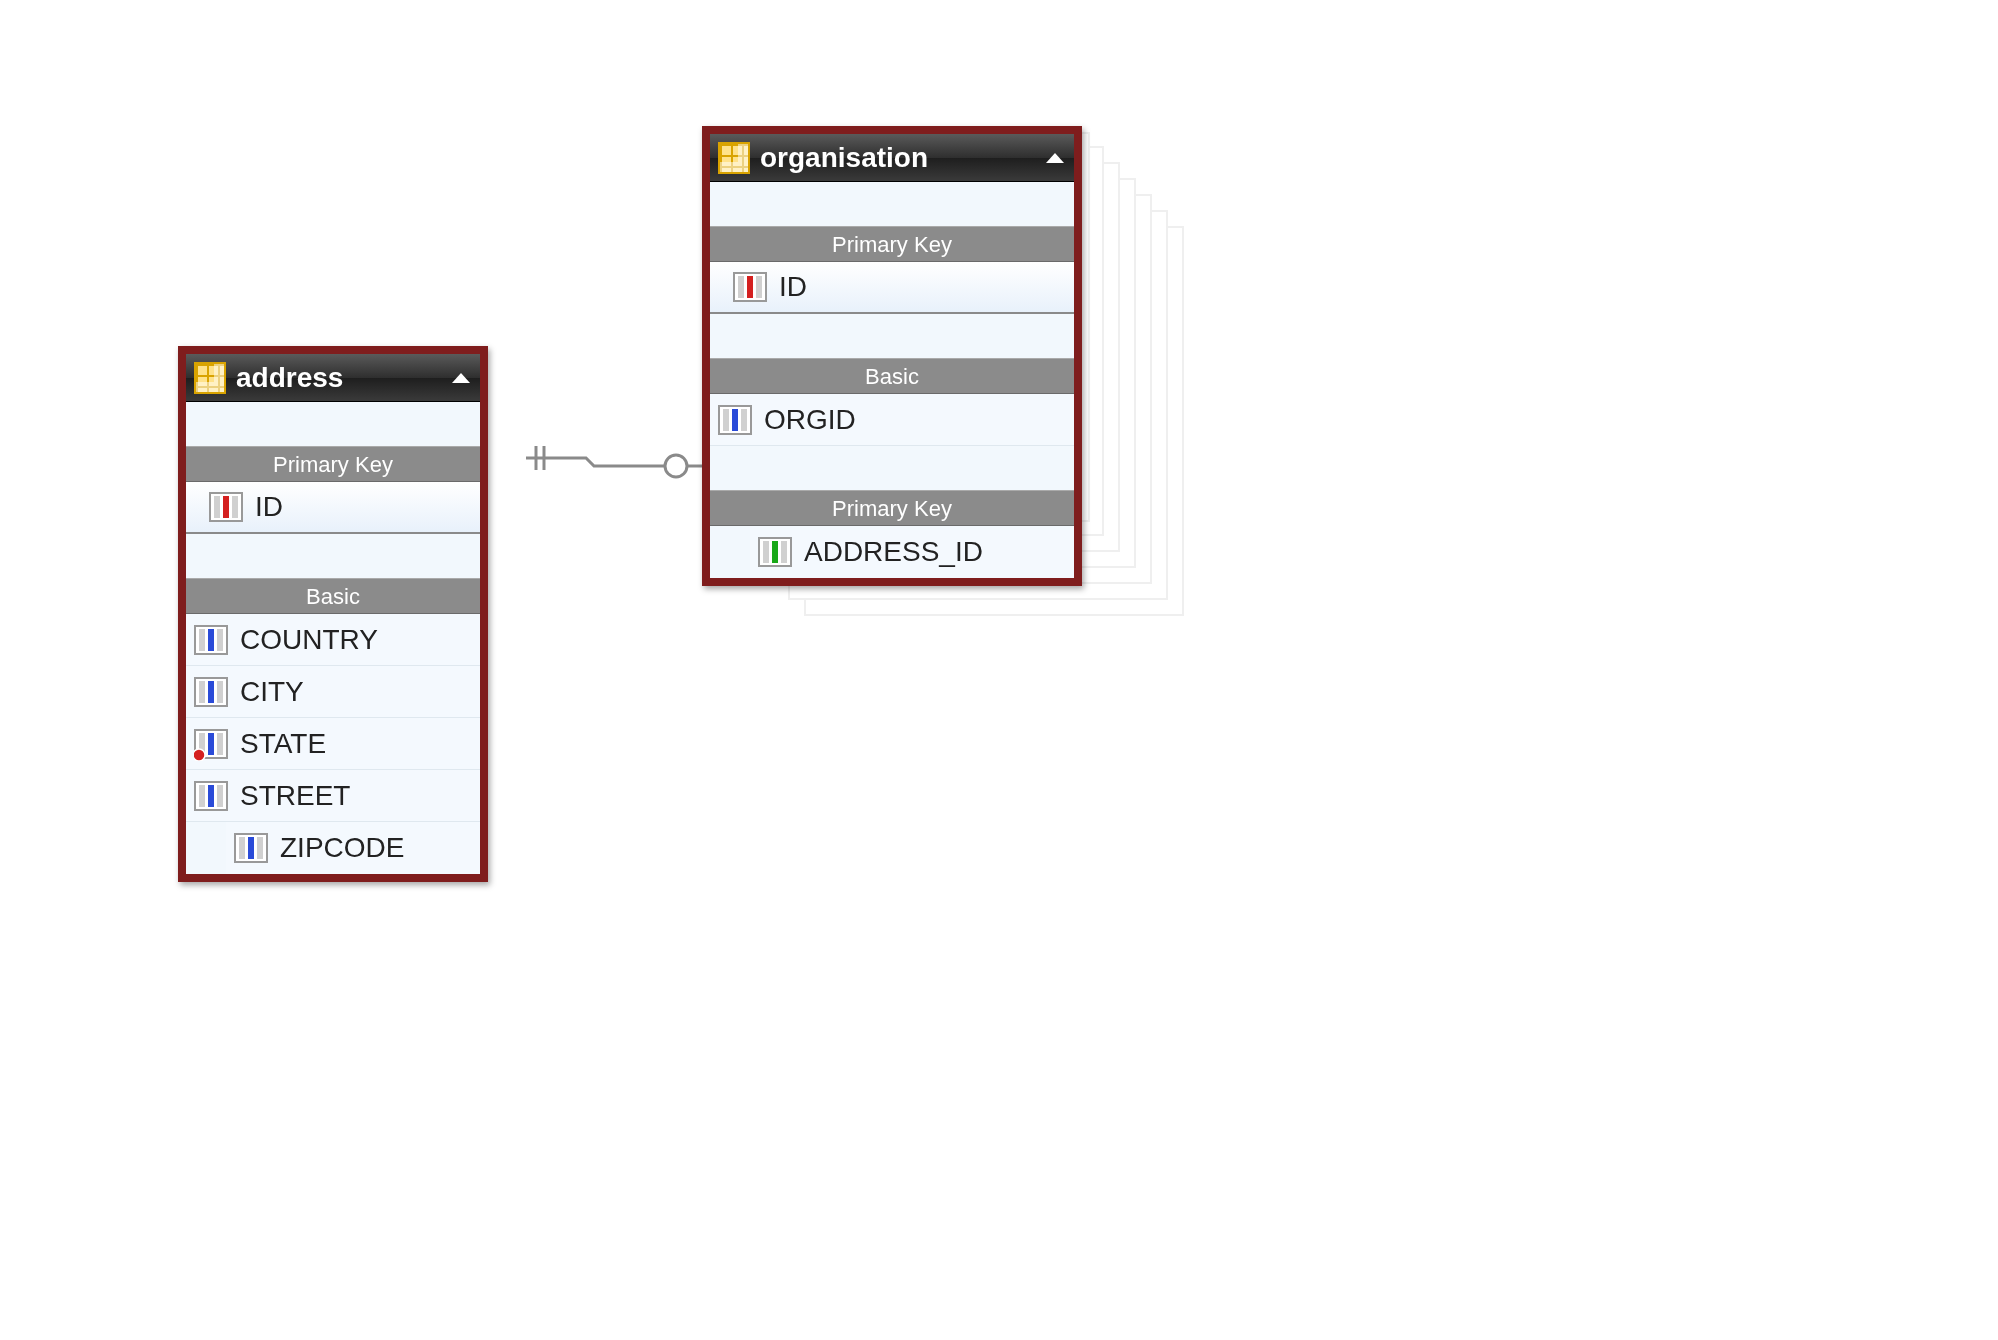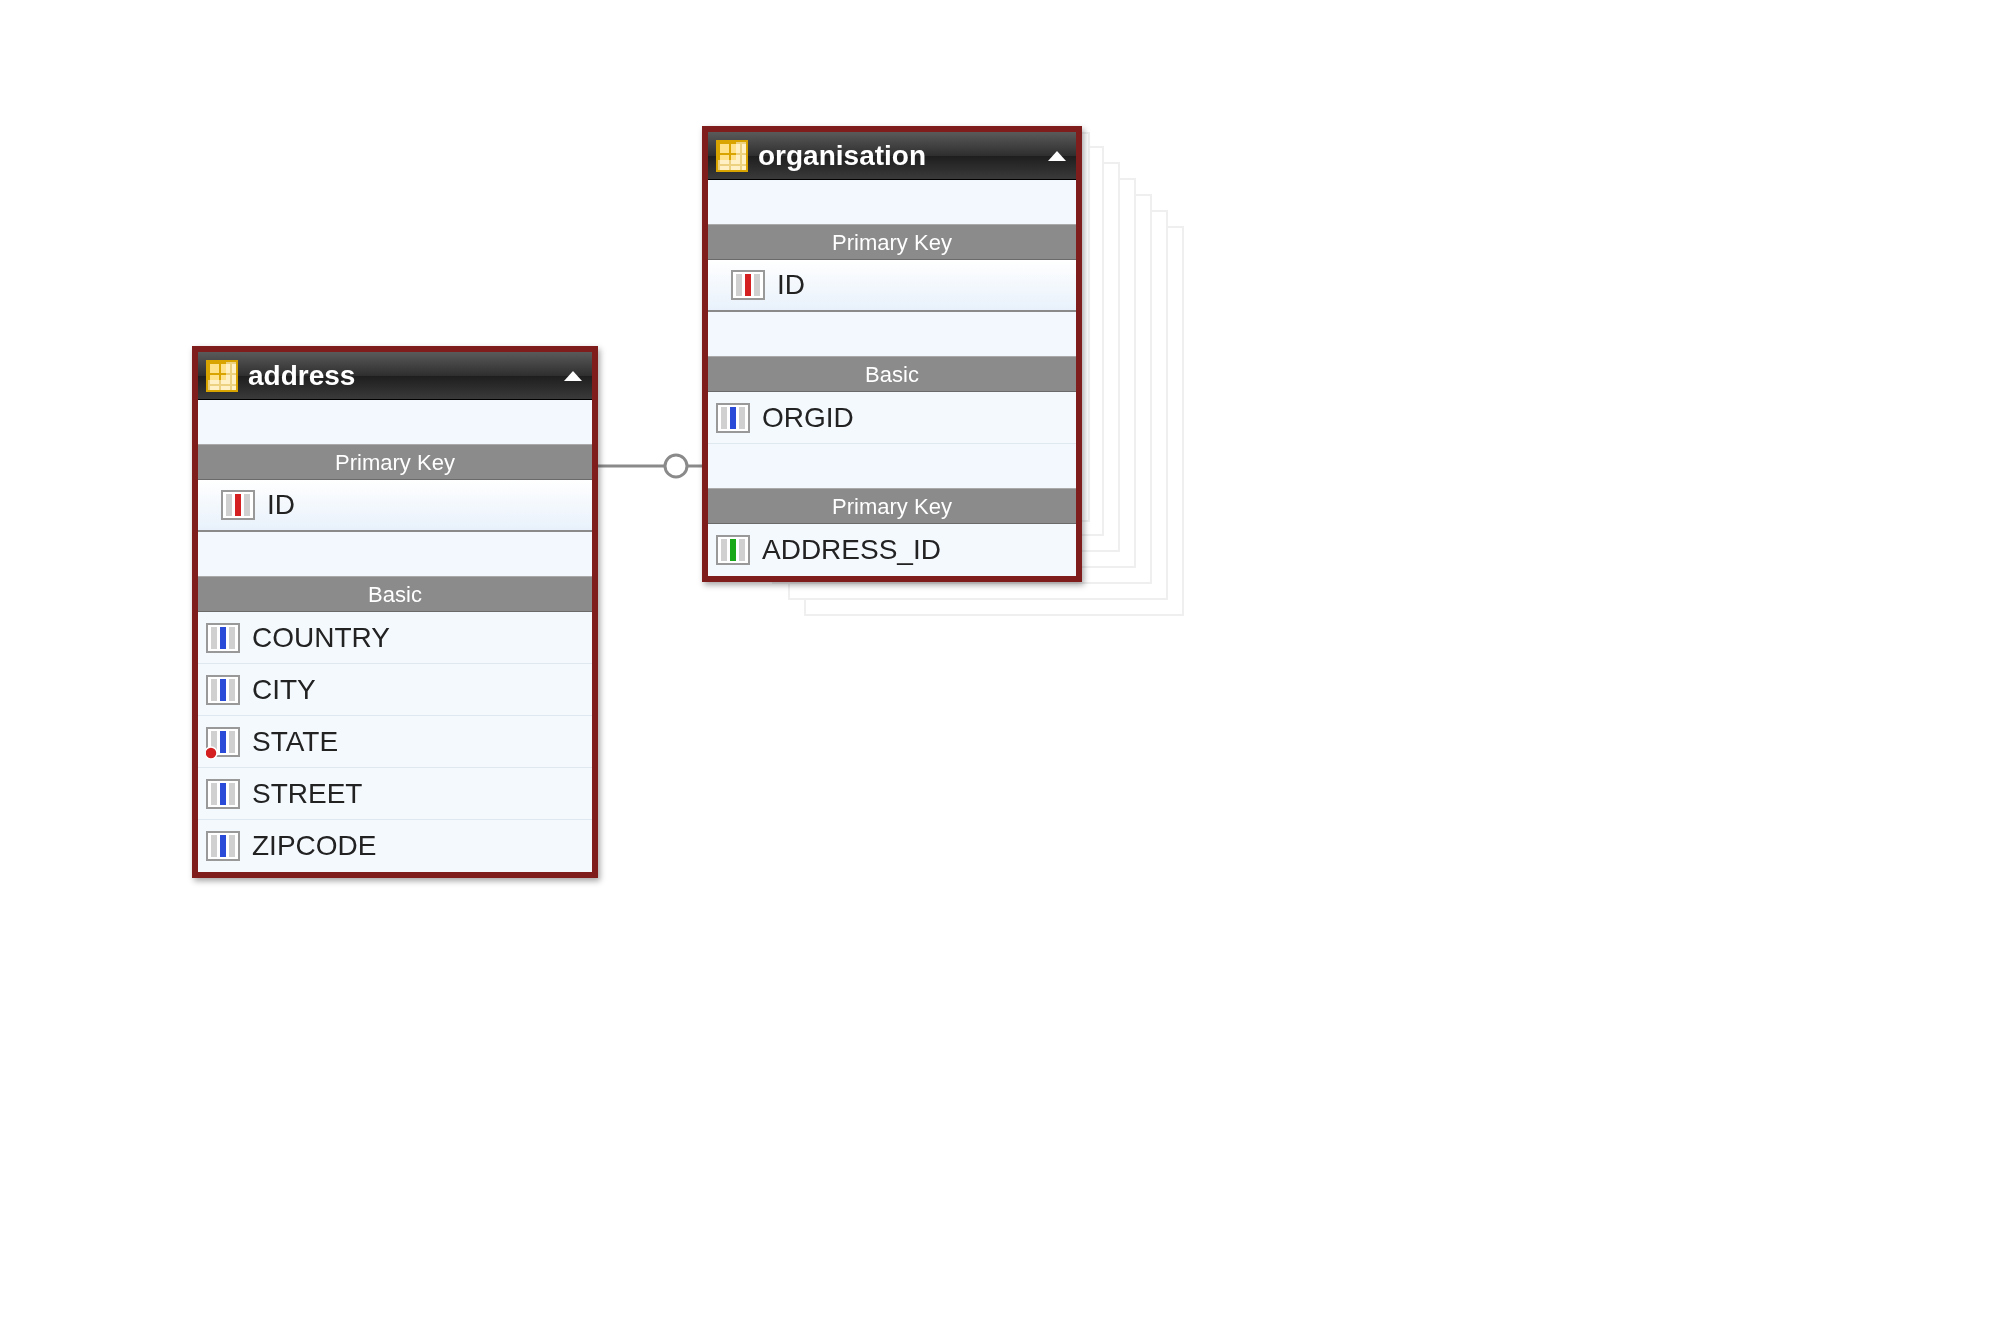--- a/index.html
+++ b/index.html
@@ -23,21 +23,21 @@
   }
   .sheet {
     position: absolute;
     background: #fff;
     border: 2px solid #efefef;
   }
   
   .entity {
     position: absolute;
     width: 350px;
-    border: 6px solid #7f1d1d;
+    border: 8px solid #7f1d1d;
     background: #f2f8fd;
     box-shadow: 2px 3px 6px rgba(0,0,0,0.35);
   }
   .entity-header {
     display: flex;
     align-items: center;
     height: 48px;
     padding: 0 10px 0 8px;
     background: linear-gradient(to bottom, #5a5a5a, #2f2f2f 50%, #1e1e1e 51%, #3a3a3a);
     color: #fff;
@@ -68,21 +68,21 @@
     font-size: 28px;
     color: #222;
     border-bottom: 1px solid #dfe8ef;
     background: #f4f9fe;
   }
   .row.pk {
     background: linear-gradient(to bottom, #ffffff, #e8f1fb);
     border-bottom: 2px solid #8a8a8a;
     padding-left: 23px;
   }
-  .row:last-child { border-bottom: none; }
+  .row:last-child { border-bottom: none; margin-left: 40px; }
   .col-icon {
     width: 34px;
     height: 34px;
     margin-right: 12px;
     flex-shrink: 0;
   }
   
   .table-icon {
     width: 32px;
     height: 32px;
@@ -126,21 +126,21 @@
 
     <path d="M 0 18 L 60 18 L 68 26 L 158 26" stroke="#8a8a8a" stroke-width="3" fill="none"></path>
 
     <line x1="10" y1="6" x2="10" y2="30" stroke="#8a8a8a" stroke-width="3"></line>
     <line x1="18" y1="6" x2="18" y2="30" stroke="#8a8a8a" stroke-width="3"></line>
 
     <circle cx="150" cy="26" r="11" stroke="#8a8a8a" stroke-width="3" fill="#fff"></circle>
     <line x1="162" y1="26" x2="178" y2="26" stroke="#8a8a8a" stroke-width="3"></line>
   </svg>
 
-  <div class="entity" style="left:192px; top:346px; width:406px;">
+  <div class="entity" style="left:178px; top:346px; width:310px;">
     <div class="entity-header">
       <span class="table-icon"></span>
       <span class="title">address</span>
       <span class="collapse-icon"></span>
     </div>
     <div class="section-header">Primary Key</div>
     <div class="row pk">
       <svg class="col-icon" viewBox="0 0 34 34">
         <rect x="1" y="3" width="32" height="28" fill="#fff" stroke="#999" stroke-width="2"></rect>
         <rect x="5" y="6" width="6" height="22" fill="#d0d0d0"></rect>

